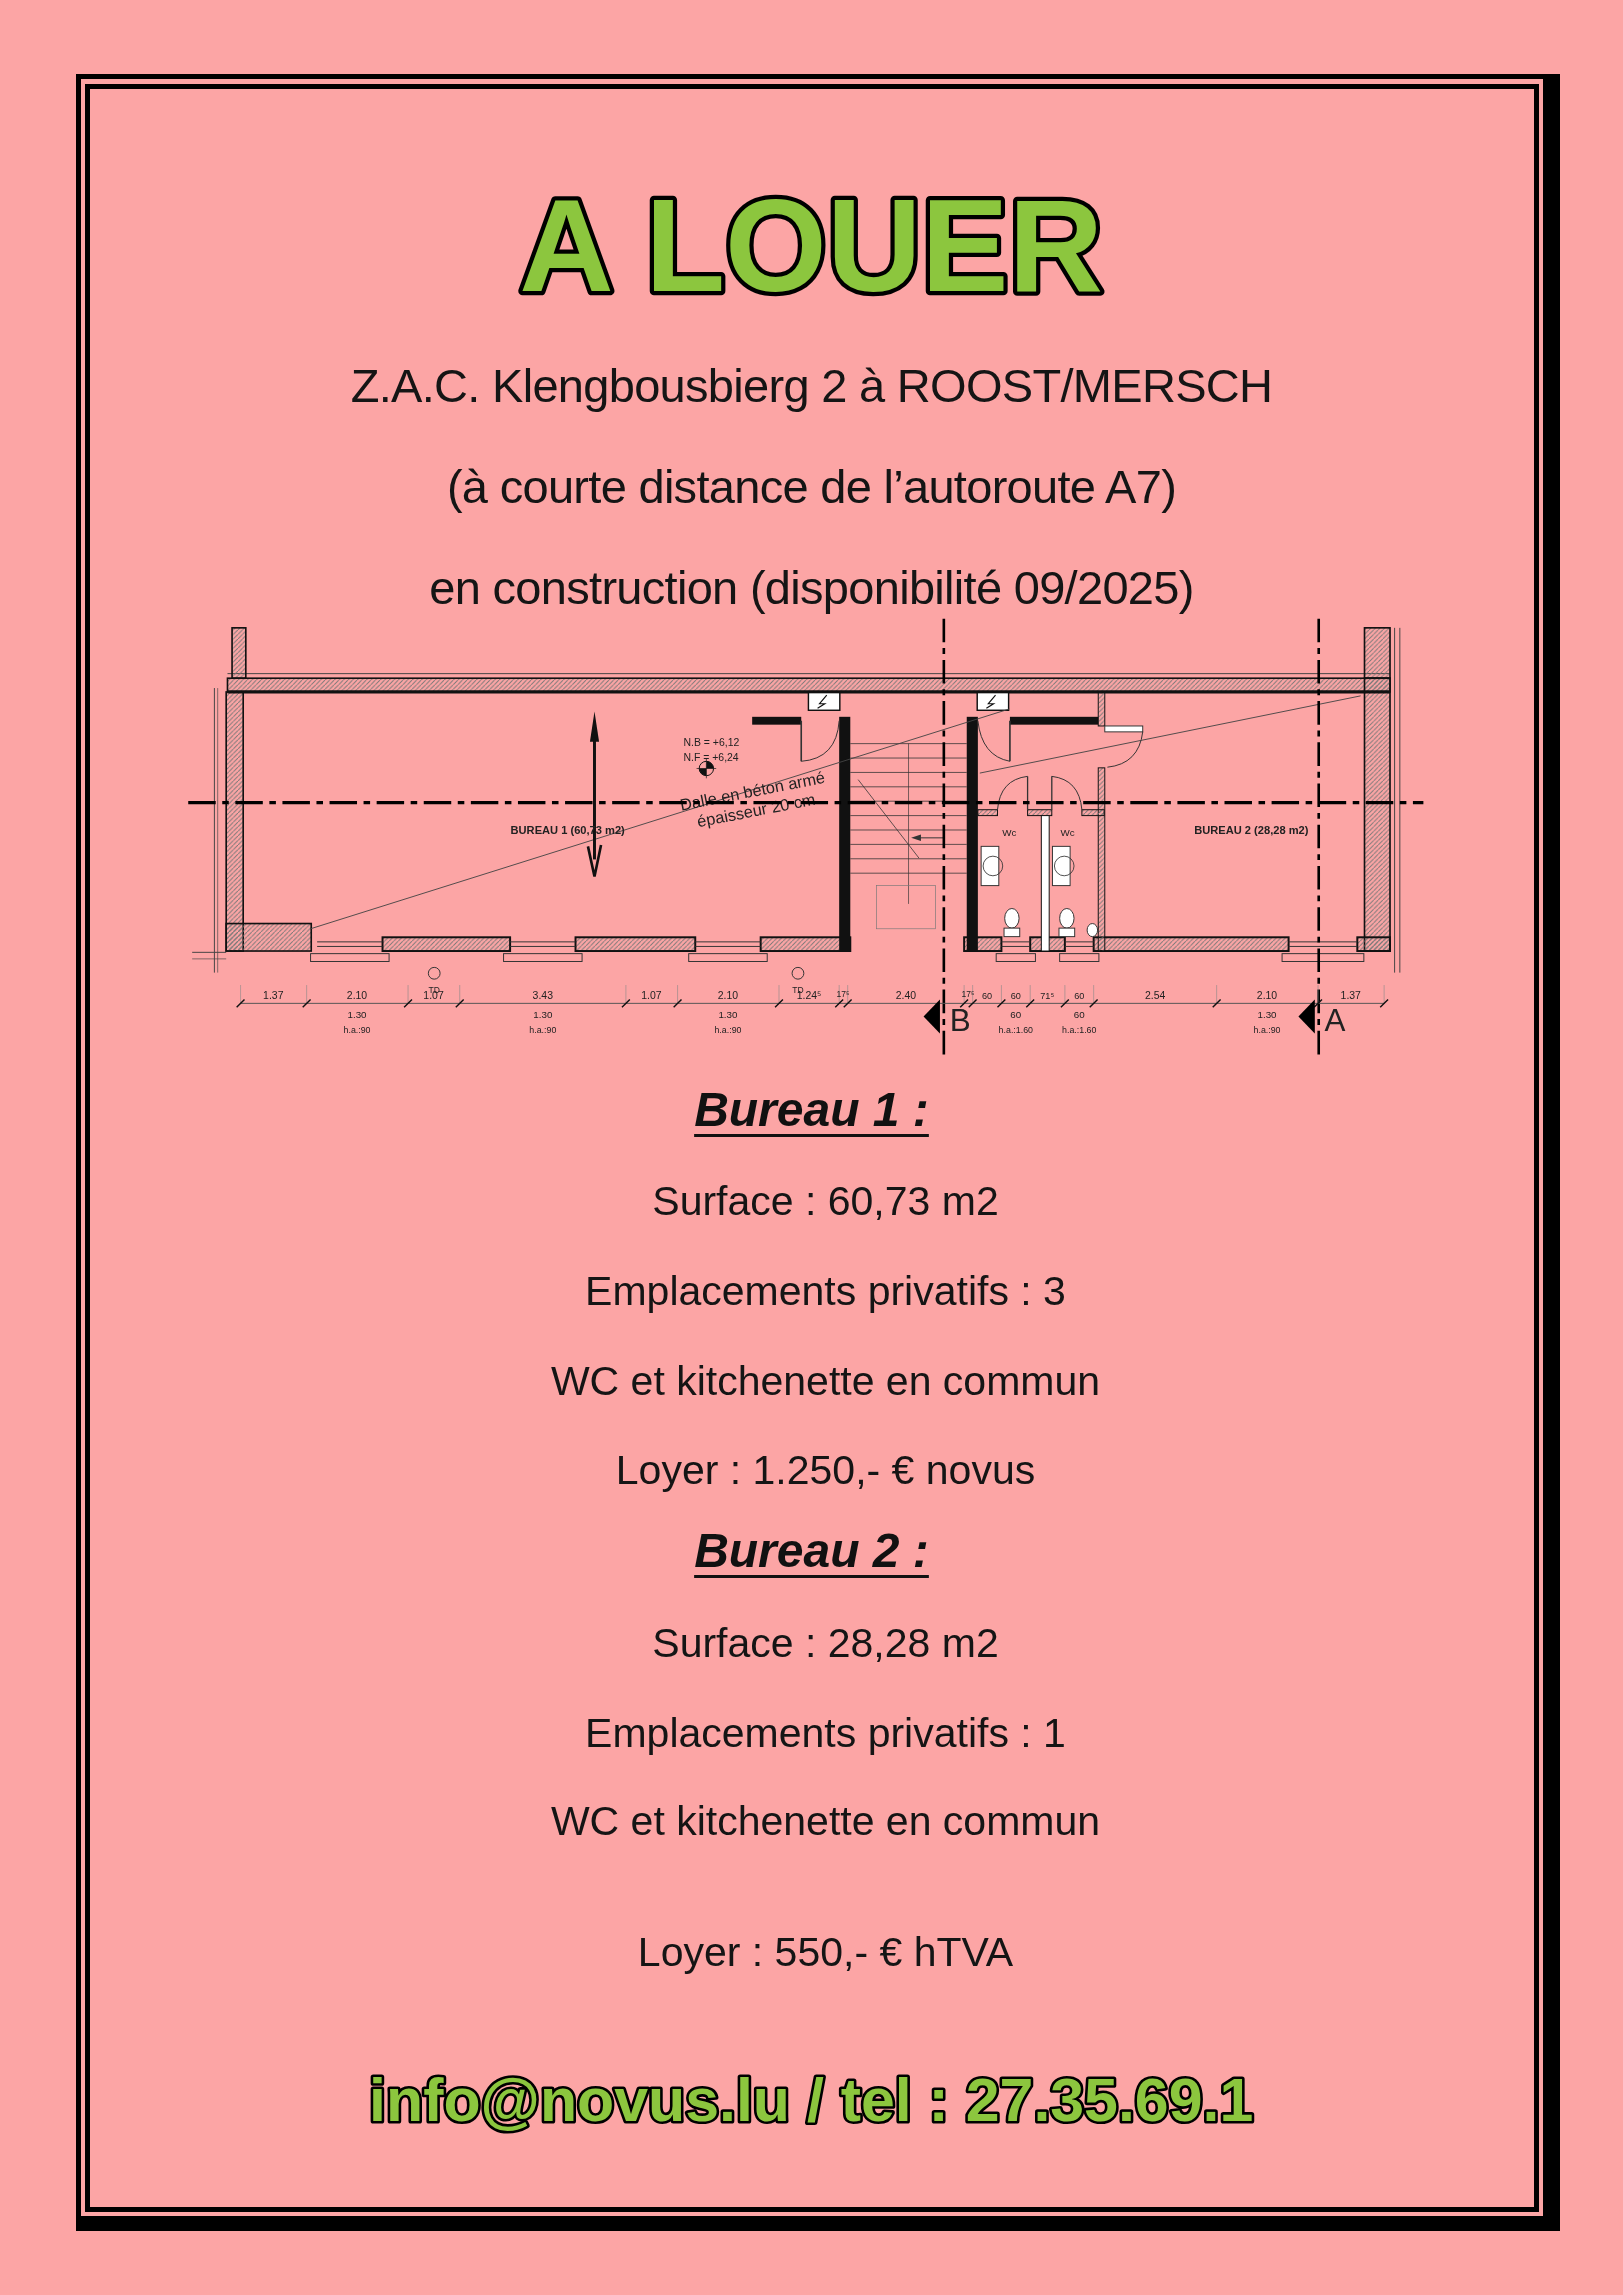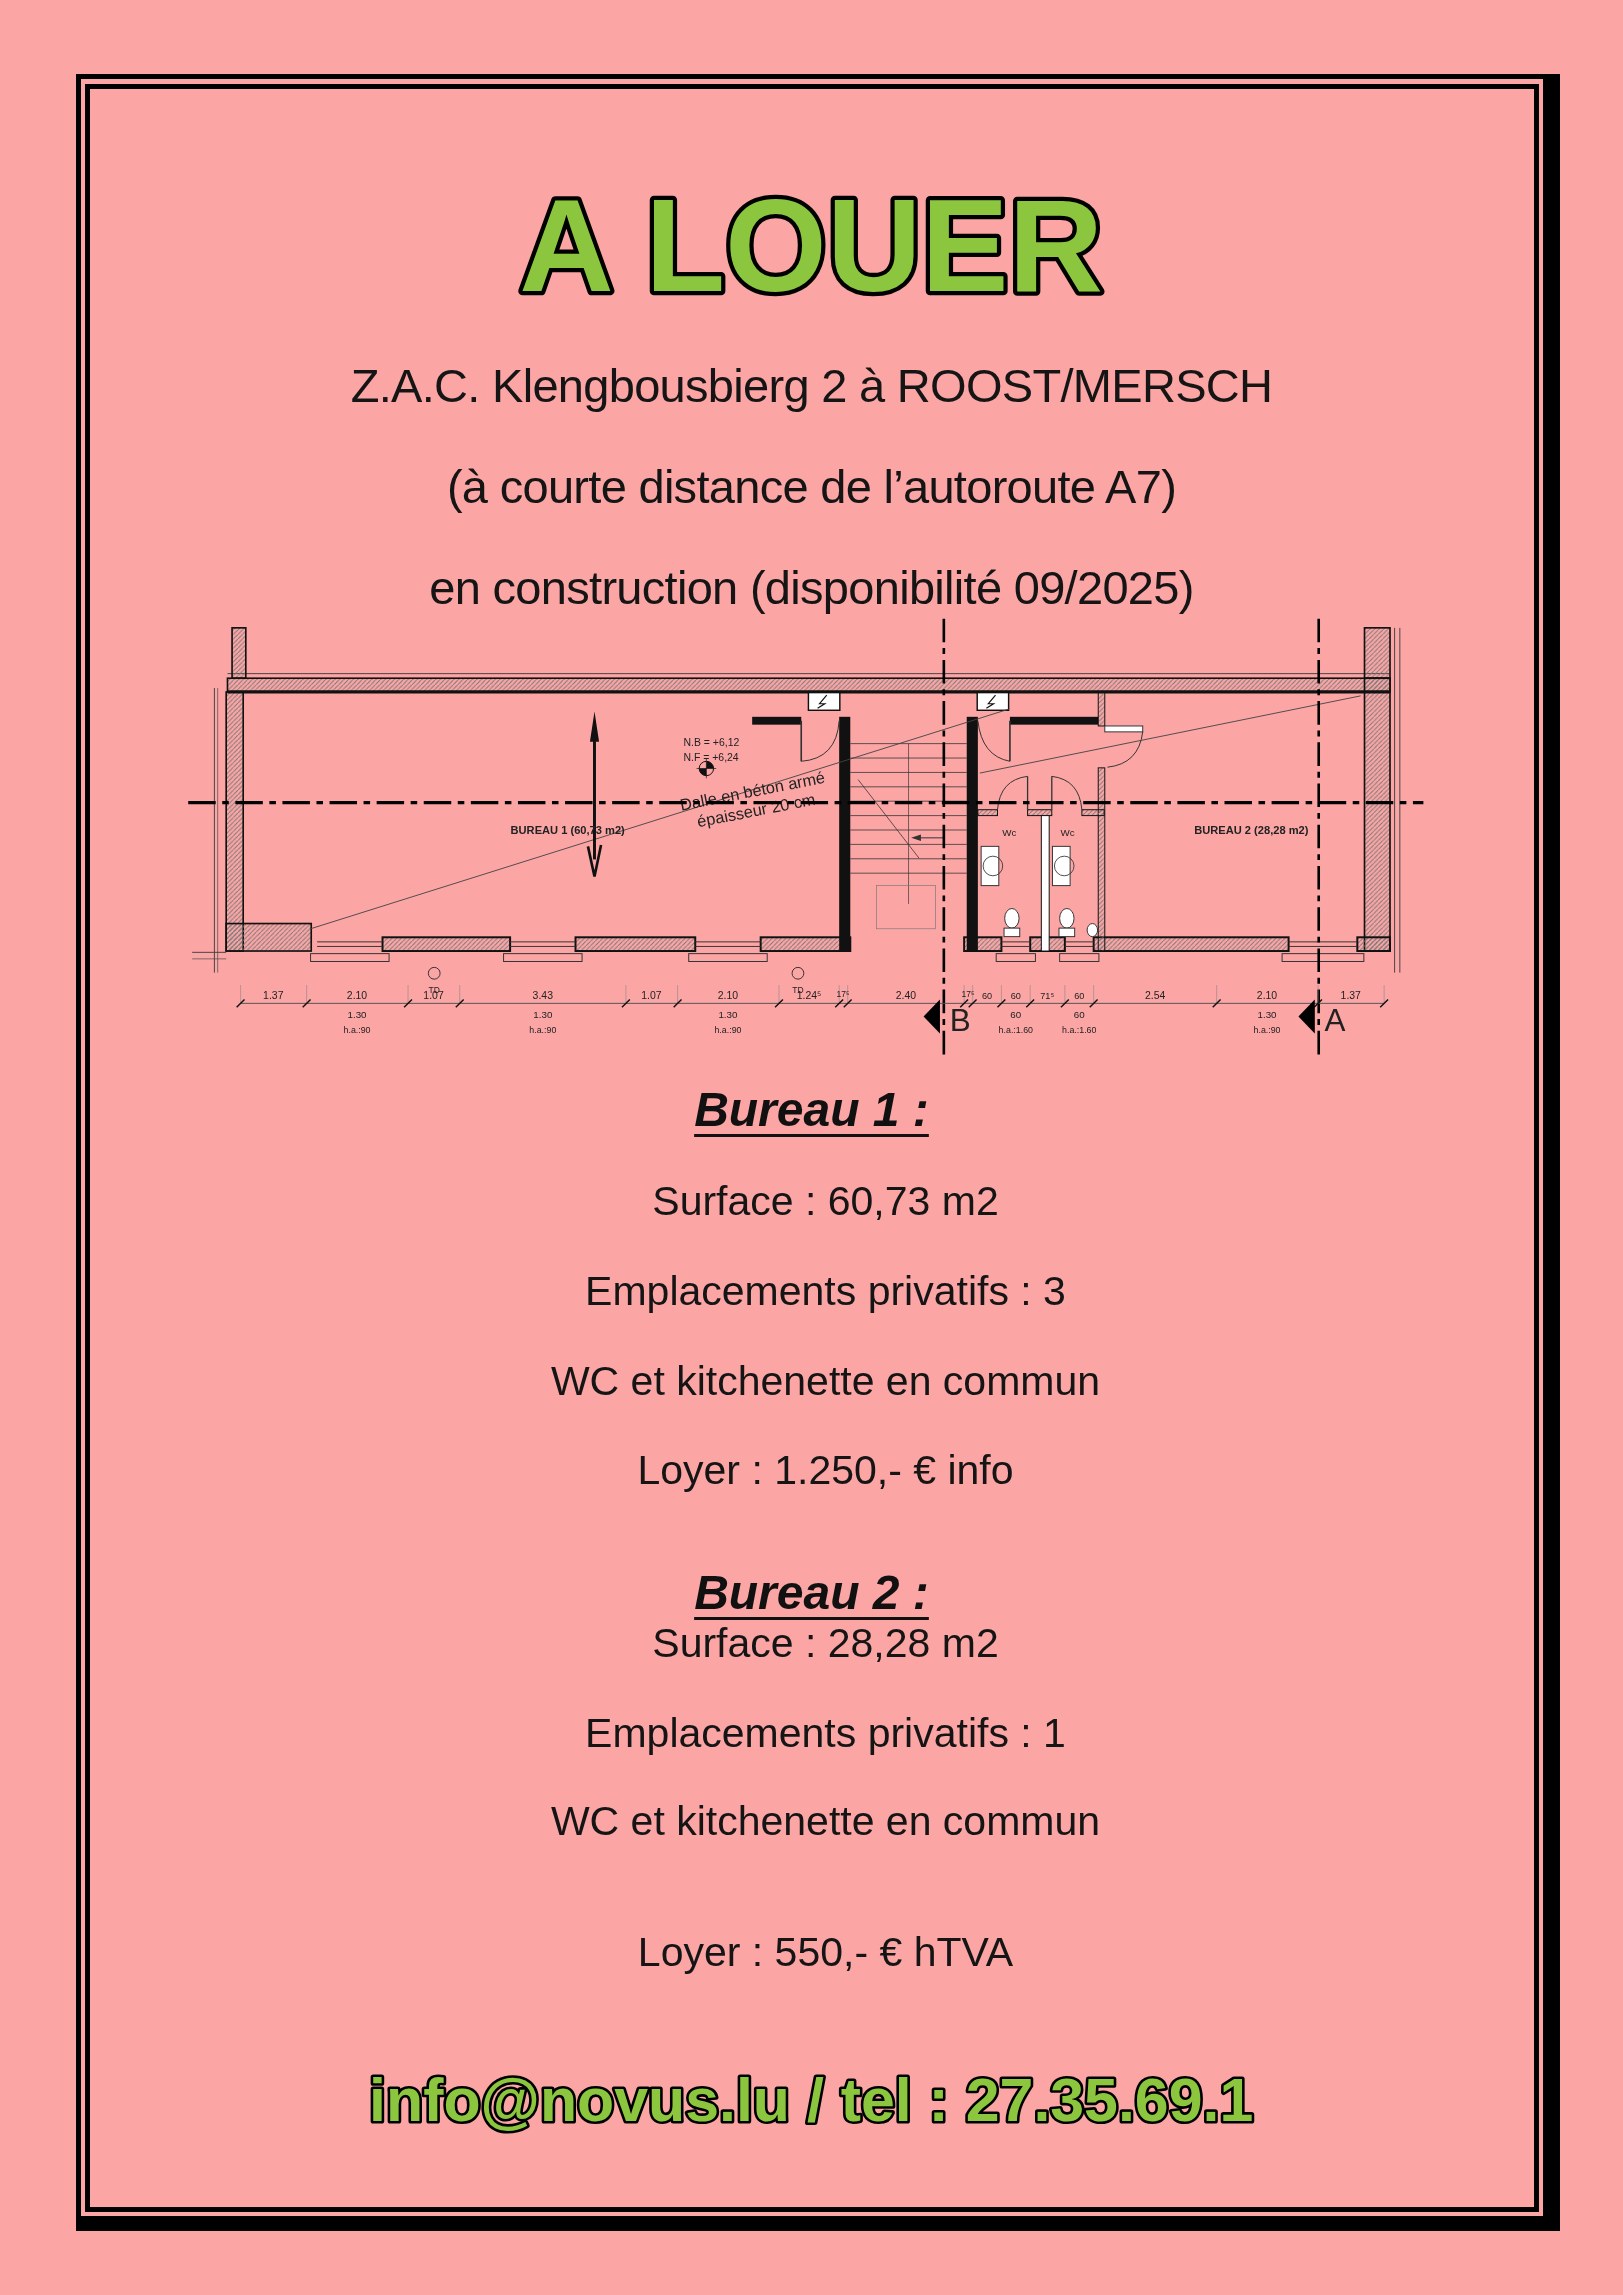--- a/index.html
+++ b/index.html
@@ -13,21 +13,21 @@
   .title-svg text{font-family:"Liberation Sans",sans-serif;font-weight:bold;font-size:200px;
         fill:#8CC63E;stroke:#000;stroke-width:13px;paint-order:stroke fill;stroke-linejoin:round;}
   .sub{position:absolute;left:0;right:0;text-align:center;font-size:47px;line-height:50px;
         letter-spacing:-0.7px;color:#151515;}
   .sub1{top:361px;} .sub2{top:462px;} .sub3{top:563px;}
   .plan{position:absolute;left:183px;top:616px;width:1243px;height:445px;}
   .plan text{font-family:"Liberation Sans",sans-serif;fill:#222;}
   .heading{position:absolute;left:0;right:0;text-align:center;font-size:48px;line-height:52px;
         font-style:italic;font-weight:bold;text-decoration:underline;
         text-decoration-thickness:3.3px;text-underline-offset:7.9px;}
-  .h-b1{top:1084px;} .h-b2{top:1525px;margin-top:42px;}
+  .h-b1{top:1084px;} .h-b2{top:1525px;}
   .bline{position:absolute;left:0;right:0;text-align:center;font-size:41px;line-height:46px;color:#151515;margin-left:28px;}
   .b1-0{top:1178px;} .b1-1{top:1268px;} .b1-2{top:1358px;} .b1-3{top:1447px;}
   .b2-0{top:1620px;} .b2-1{top:1710px;} .b2-2{top:1798px;} .b2-3{top:1929px;text-align:center;}
   .contact-svg{position:absolute;left:0;top:2029px;width:1623px;height:144px;}
   .contact-svg text{font-family:"Liberation Sans",sans-serif;font-weight:bold;font-size:93px;
         fill:#8CC63E;stroke:#000;stroke-width:8px;paint-order:stroke fill;stroke-linejoin:round;}
 </style>
 </head>
 <body>
 
@@ -259,21 +259,21 @@
       <text x="1172" y="634" font-size="48">B</text>
       <polygon points="1705,612 1730,586 1730,638" fill="#000"></polygon>
       <text x="1745" y="634" font-size="48">A</text>
     </g>
   </svg>
 
   <div class="heading h-b1">Bureau 1 :</div>
   <div class="bline b1-0">Surface : 60,73 m2</div>
   <div class="bline b1-1">Emplacements privatifs : 3</div>
   <div class="bline b1-2">WC et kitchenette en commun</div>
-  <div class="bline b1-3">Loyer : 1.250,- € info</div>
+  <div class="bline b1-3">Loyer : 1.250,- € novus</div>
 
   <div class="heading h-b2">Bureau 2 :</div>
   <div class="bline b2-0">Surface : 28,28 m2</div>
   <div class="bline b2-1">Emplacements privatifs : 1</div>
   <div class="bline b2-2">WC et kitchenette en commun</div>
   <div class="bline b2-3">Loyer : 550,- € hTVA</div>
 
   <svg class="contact-svg" viewBox="0 0 2481 220" width="1623" height="144">
     <text x="1240" y="140" text-anchor="middle">info@novus.lu / tel : 27.35.69.1</text>
   </svg>

